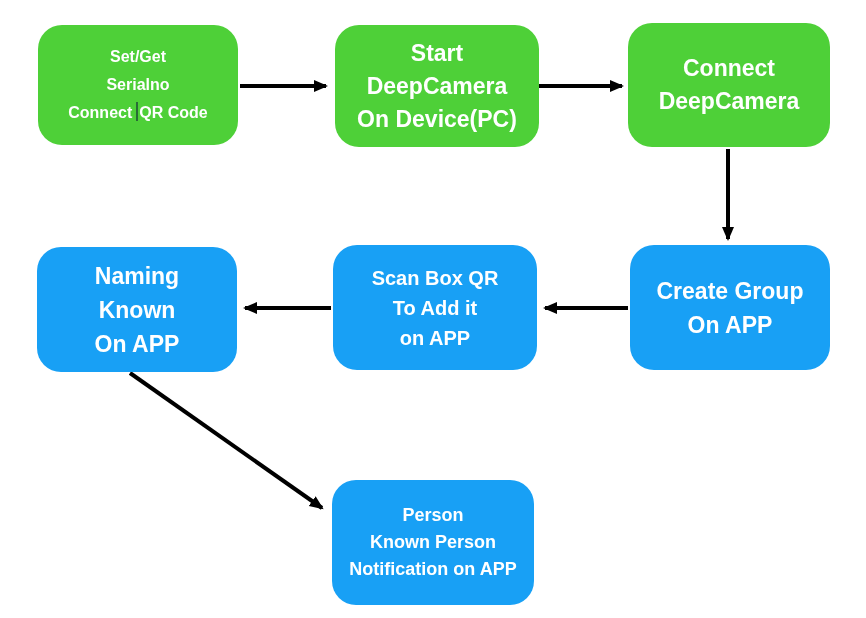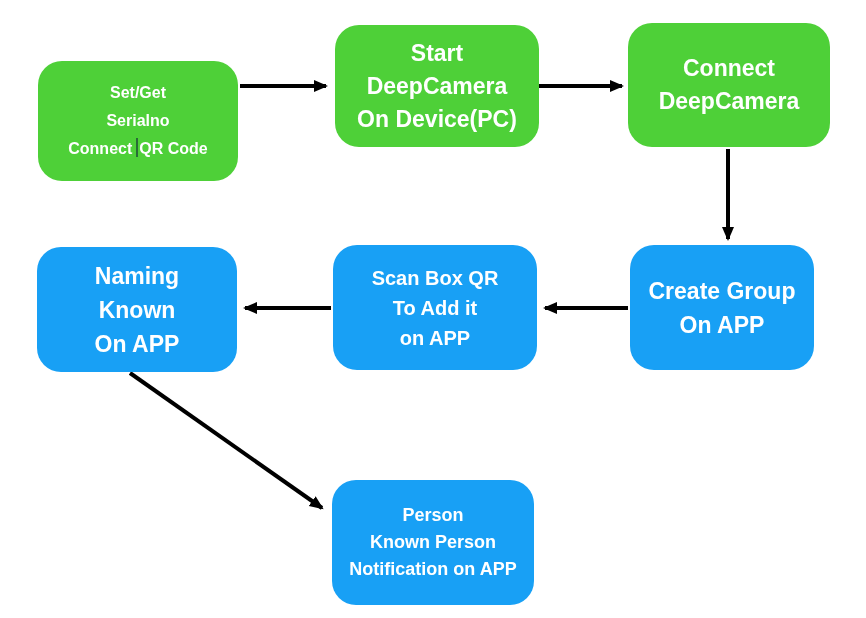--- a/index.html
+++ b/index.html
@@ -28,26 +28,26 @@
     flex-direction: column;
     align-items: center;
     justify-content: center;
     text-align: center;
     color: #ffffff;
     font-weight: 700;
   }
   .node.green { background: #4ED038; }
   .node.blue  { background: #18A0F5; }
 
-  .n0 { left: 38px;  top: 25px;  width: 200px; height: 120px; font-size: 16px; line-height: 28px; margin-top: 36px; }
+  .n0 { left: 38px;  top: 25px;  width: 200px; height: 120px; font-size: 16px; line-height: 28px; }
   .n1 { left: 335px; top: 25px;  width: 204px; height: 122px; font-size: 23px; line-height: 33px; }
   .n2 { left: 628px; top: 23px;  width: 202px; height: 124px; font-size: 23px; line-height: 33px; }
   .n3 { left: 37px;  top: 247px; width: 200px; height: 125px; font-size: 23px; line-height: 34px; }
   .n4 { left: 333px; top: 245px; width: 204px; height: 125px; font-size: 20px; line-height: 30px; }
-  .n5 { left: 630px; top: 245px; width: 184px; height: 125px; font-size: 23px; line-height: 34px; }
+  .n5 { left: 630px; top: 245px; width: 200px; height: 125px; font-size: 23px; line-height: 34px; }
   .n6 { left: 332px; top: 480px; width: 202px; height: 125px; font-size: 18px; line-height: 27px; }
 
   .caret {
     display: inline-block;
     width: 2px;
     height: 19px;
     background: rgba(30, 75, 55, 0.75);
     vertical-align: text-bottom;
     margin-left: 4px;
     margin-right: 1px;

